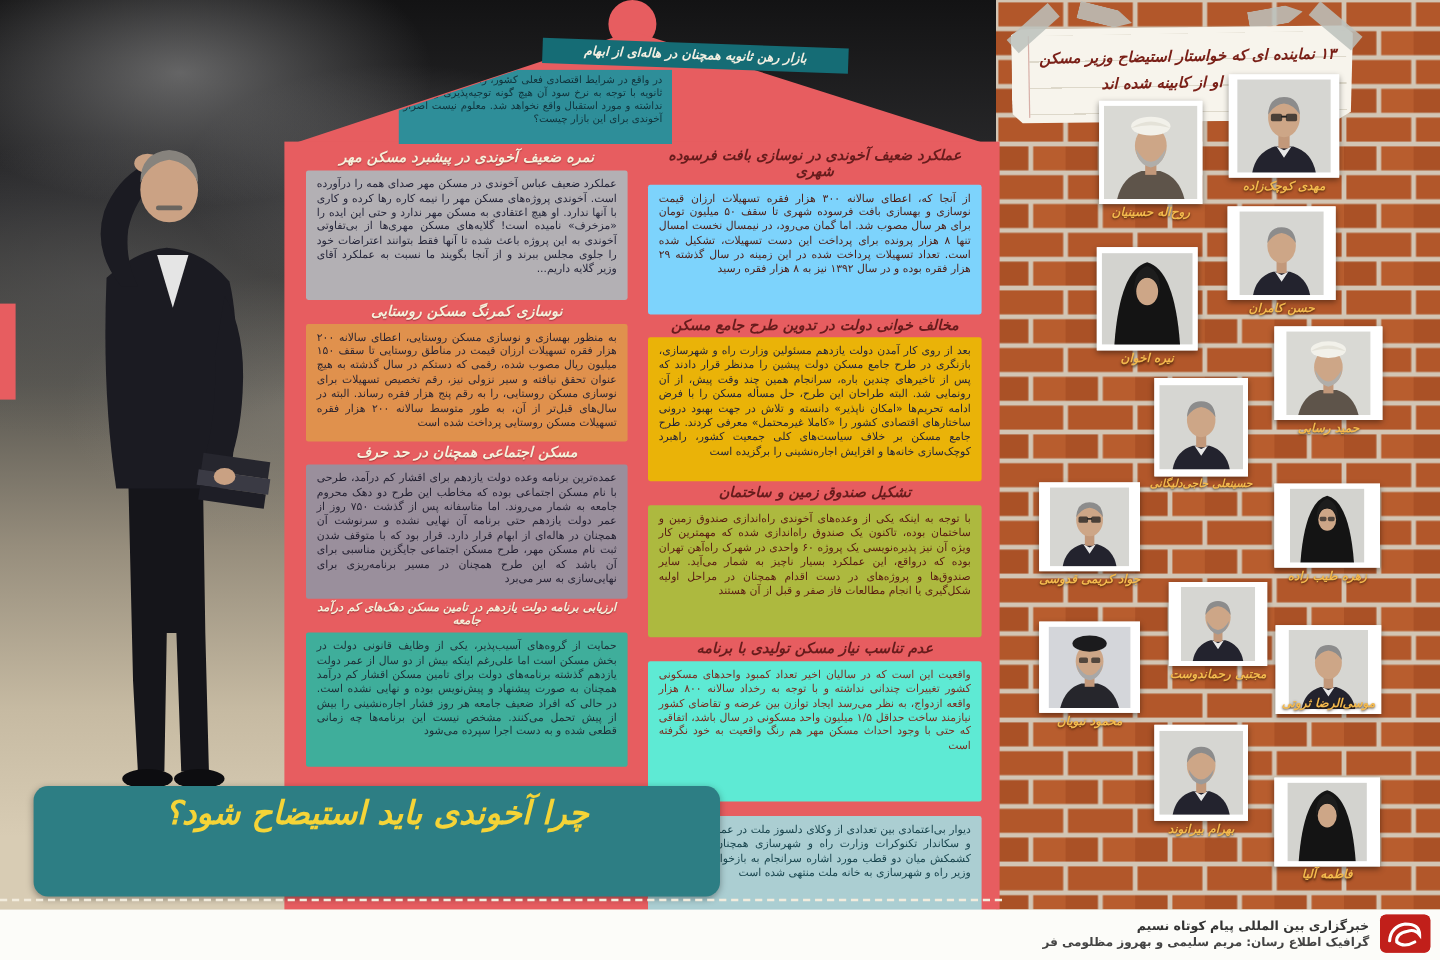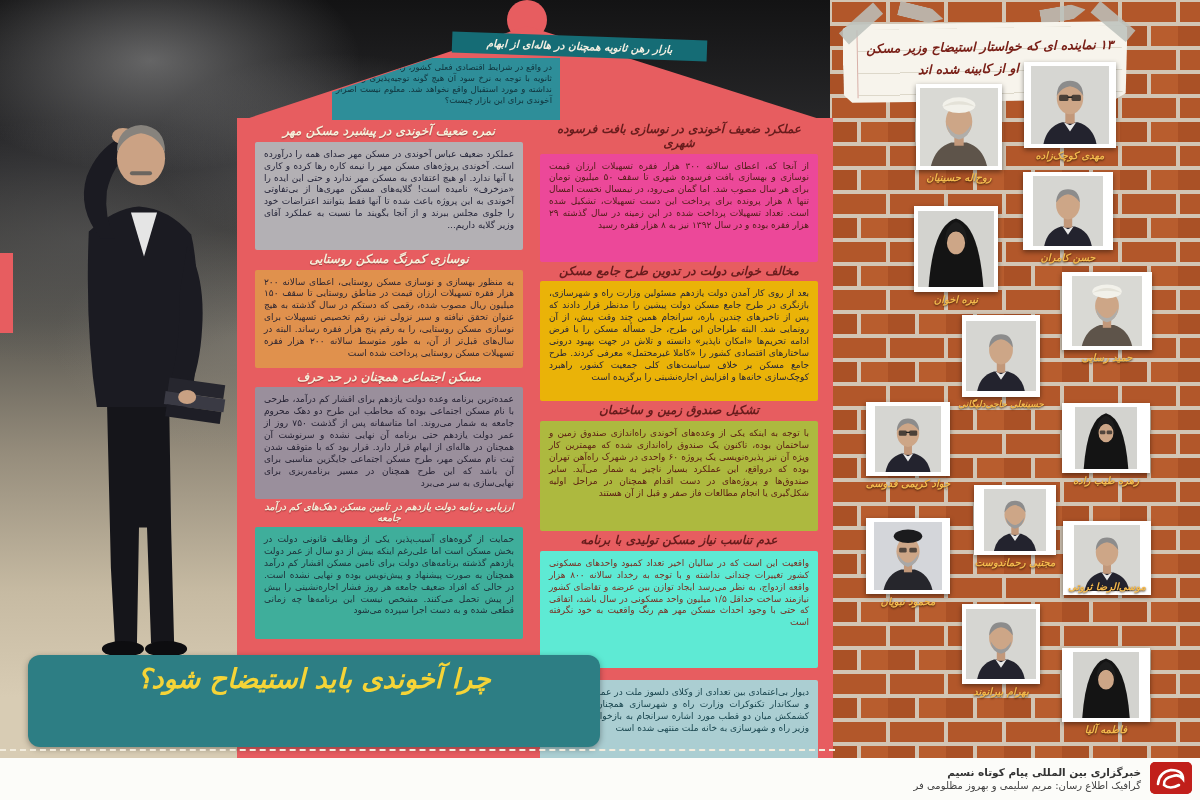--- a/index.html
+++ b/index.html
@@ -36,21 +36,21 @@
     direction:rtl;line-height:1.15;}
   .t-white{color:#f6efda;text-shadow:0 1px 1px rgba(90,20,20,.5);}
   .t-maroon{color:#671c1c;}
   .t-small{font-size:9.5px;}
   .sec-body{font-size:9px;line-height:1.32;text-align:justify;direction:rtl;
     padding:7px 9px;box-sizing:border-box;overflow:hidden;border-radius:2px;}
   .b-gray{background:#b3b0b4;color:#26263a;height:108px;}
   .b-orange{background:#e0914d;color:#2e2630;height:98px;}
   .b-mauve{background:#9a8f9c;color:#252233;height:112px;}
   .b-teal{background:#3fae9b;color:#1d2f38;height:112px;}
-  .b-green{background:#ec4899;color:#4d1d15;height:108px;}
+  .b-green{background:#7dd3fc;color:#4d1d15;height:108px;}
   .b-peach{background:#eab308;color:#242438;height:120px;}
   .b-olive{background:#adb93f;color:#5a1a12;height:110px;}
   .b-yellow{background:#5eead4;color:#7a2e22;height:117px;}
   .b-blue{background:#abced2;color:#19454e;height:94px;margin-top:12px;}
   
   .note{left:843px;top:22px;width:285px;height:80px;background:#f7f4ec;
     clip-path:polygon(0 6%,3% 0,97% 2%,100% 10%,99% 92%,95% 100%,3% 98%,0 88%);
     transform:rotate(-1deg);box-shadow:0 2px 4px rgba(0,0,0,.3);}
   .note-inner{position:absolute;left:14px;top:6px;right:6px;bottom:6px;border-left:1px solid #d8b0a8;
     background:repeating-linear-gradient(180deg,transparent 0 21px,#ddd8ca 21px 22px);
@@ -65,21 +65,21 @@
     text-shadow:0 1px 2px rgba(40,20,0,.8);direction:rtl;}
   
   .titlebox{left:28px;top:655px;width:572px;height:92px;background:#2d7e84;border-radius:12px;
     box-shadow:0 2px 6px rgba(0,0,0,.35);text-align:center;direction:rtl;box-sizing:border-box;padding-top:8px;}
   .titlebox .main{color:#f5d437;font-size:27px;font-weight:bold;font-style:italic;line-height:1.2;}
   .titlebox .sub{color:#fdfdf6;font-size:12.5px;font-style:italic;margin-top:6px;}
   
   .credits{position:absolute;right:8px;top:762px;display:flex;align-items:center;gap:9px;direction:rtl;}
   .credit-text{text-align:right;direction:rtl;}
   .credit-text .l1{font-size:10.5px;font-weight:bold;color:#333;}
-  .credit-text .l2{font-size:10px;font-weight:normal;color:#444;margin-top:2px;margin-left:36px;}
+  .credit-text .l2{font-size:10px;font-weight:bold;color:#444;margin-top:2px;margin-left:36px;}
   .logo{width:42px;height:32px;background:#c11f1a;border-radius:5px;}
   .man{left:18px;top:96px;width:252px;height:572px;}
 </style>
 </head>
 <body>
 
 <div class="canvas">
 
   <div class="abs sky"></div>
 

